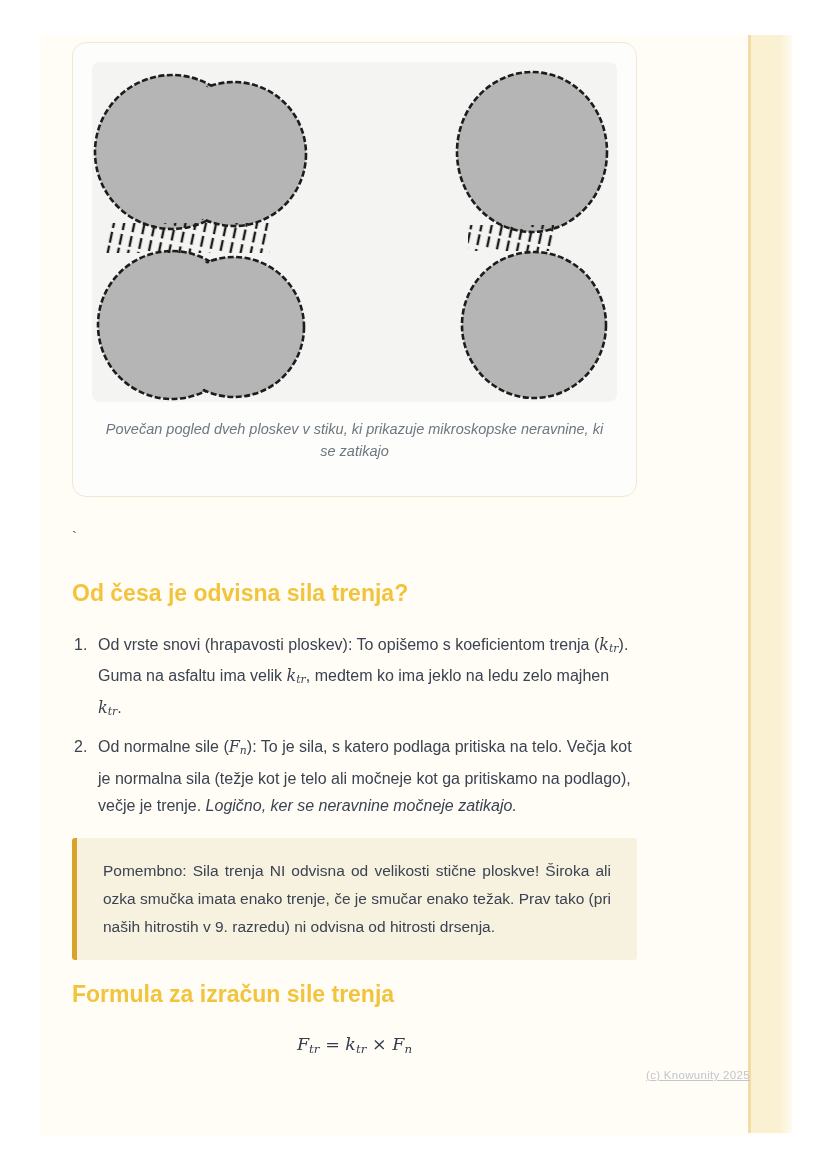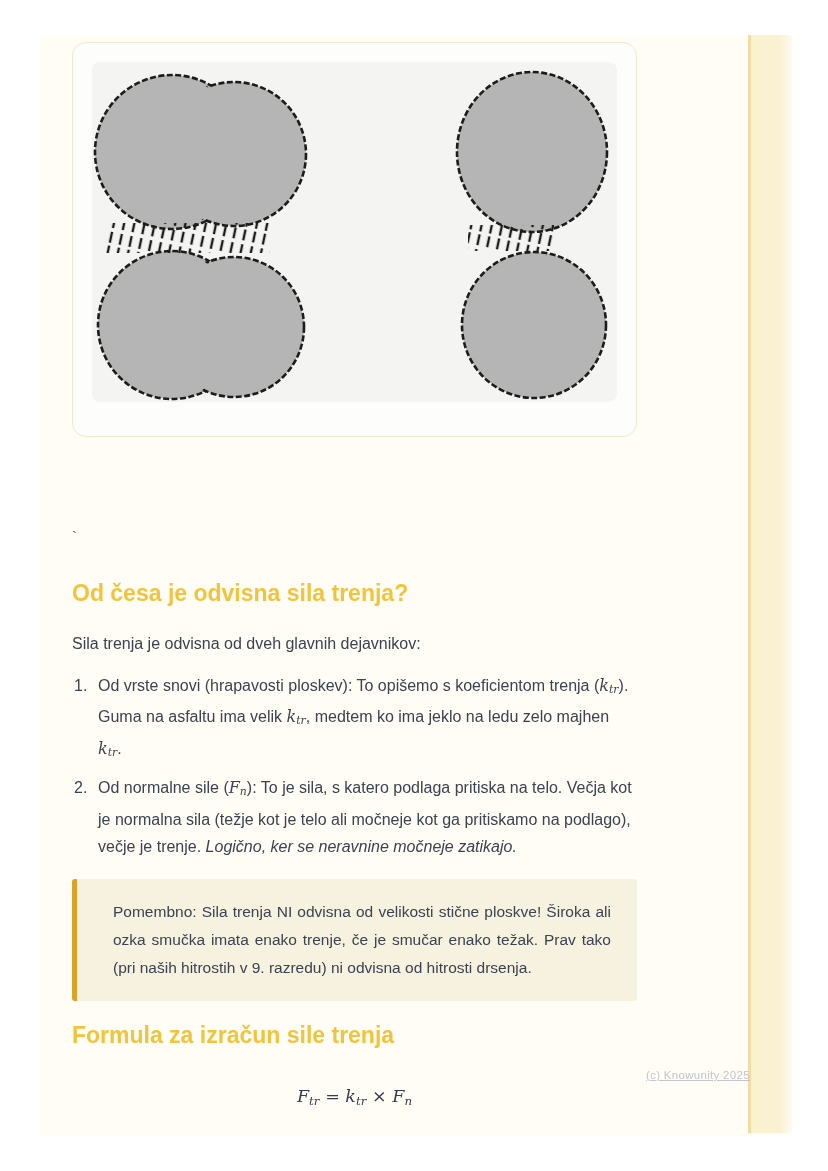--- a/index.html
+++ b/index.html
@@ -84,34 +84,34 @@
     padding-left: 26px;
     font-size: 16px;
     line-height: 27px;
     margin-bottom: 8px;
   }
   .li-num { position: absolute; left: 2px; top: 0; }
   .callout {
     background: var(--callout-bg, #f7f1df);
     border-left: 5px solid var(--callout-border, #d9a32a);
     border-radius: 3px;
-    padding: 19px 26px 19px 36px;
+    padding: 19px 26px 19px 26px;
     margin-bottom: 21px;
   }
   .callout-text {
     font-size: 15.5px;
     line-height: 28px;
     text-align: justify;
   }
   .formula {
     text-align: center;
     font-size: 17.5px;
     line-height: 24px;
     color: var(--formula-text, #333d4f);
-    margin-top: 36px;
+    margin-top: 25px;
   }
   .copyright {
     position: absolute;
     left: 646px; top: 1069px;
     width: 104px;
     font-size: 11.5px;
     letter-spacing: 0.3px;
     color: var(--copyright-text, #c2c5cb);
     white-space: nowrap;
     text-decoration: underline;
@@ -152,27 +152,27 @@
           <circle cx="80" cy="90" r="74"></circle>
           <circle cx="142" cy="92" r="69"></circle>
           <circle cx="80" cy="263" r="71"></circle>
           <circle cx="142" cy="265" r="67"></circle>
         </g>
 
         <rect x="14" y="161" width="164" height="30" fill="url(#hatch)"></rect>
         <rect x="376" y="163" width="86" height="26" fill="url(#hatch)"></rect>
       </svg>
     </div>
+    <div class="figure-caption">Povečan pogled dveh ploskev v stiku, ki prikazuje mikroskopske neravnine, ki se zatikajo</div>
   </div>
 
   <div class="text-col">
     <div class="stray">`</div>
 
     <h2 class="heading">Od česa je odvisna sila trenja?</h2>
-    <p class="para">Sila trenja je odvisna od dveh glavnih dejavnikov:</p>
 
     <ol class="list">
       <li>
         <span class="li-num">1.</span>
         <span class="li-text"><span class="b">Od vrste snovi (hrapavosti ploskev):</span><span> To opišemo s </span><span class="b">koeficientom trenja (</span><span class="i serif">k</span><span class="i serif sub">tr</span><span class="b">)</span><span>. Guma na asfaltu ima velik </span><span class="i serif">k</span><span class="i serif sub">tr</span><span>, medtem ko ima jeklo na ledu zelo majhen </span><span class="i serif">k</span><span class="i serif sub">tr</span><span>.</span></span>
       </li>
       <li>
         <span class="li-num">2.</span>
         <span class="li-text"><span class="b">Od normalne sile (</span><span class="i serif">F</span><span class="i serif sub">n</span><span class="b">):</span><span> To je sila, s katero podlaga pritiska na telo. Večja kot je normalna sila (težje kot je telo ali močneje kot ga pritiskamo na podlago), večje je trenje. </span><span class="i">Logično, ker se neravnine močneje zatikajo.</span></span>
       </li>

